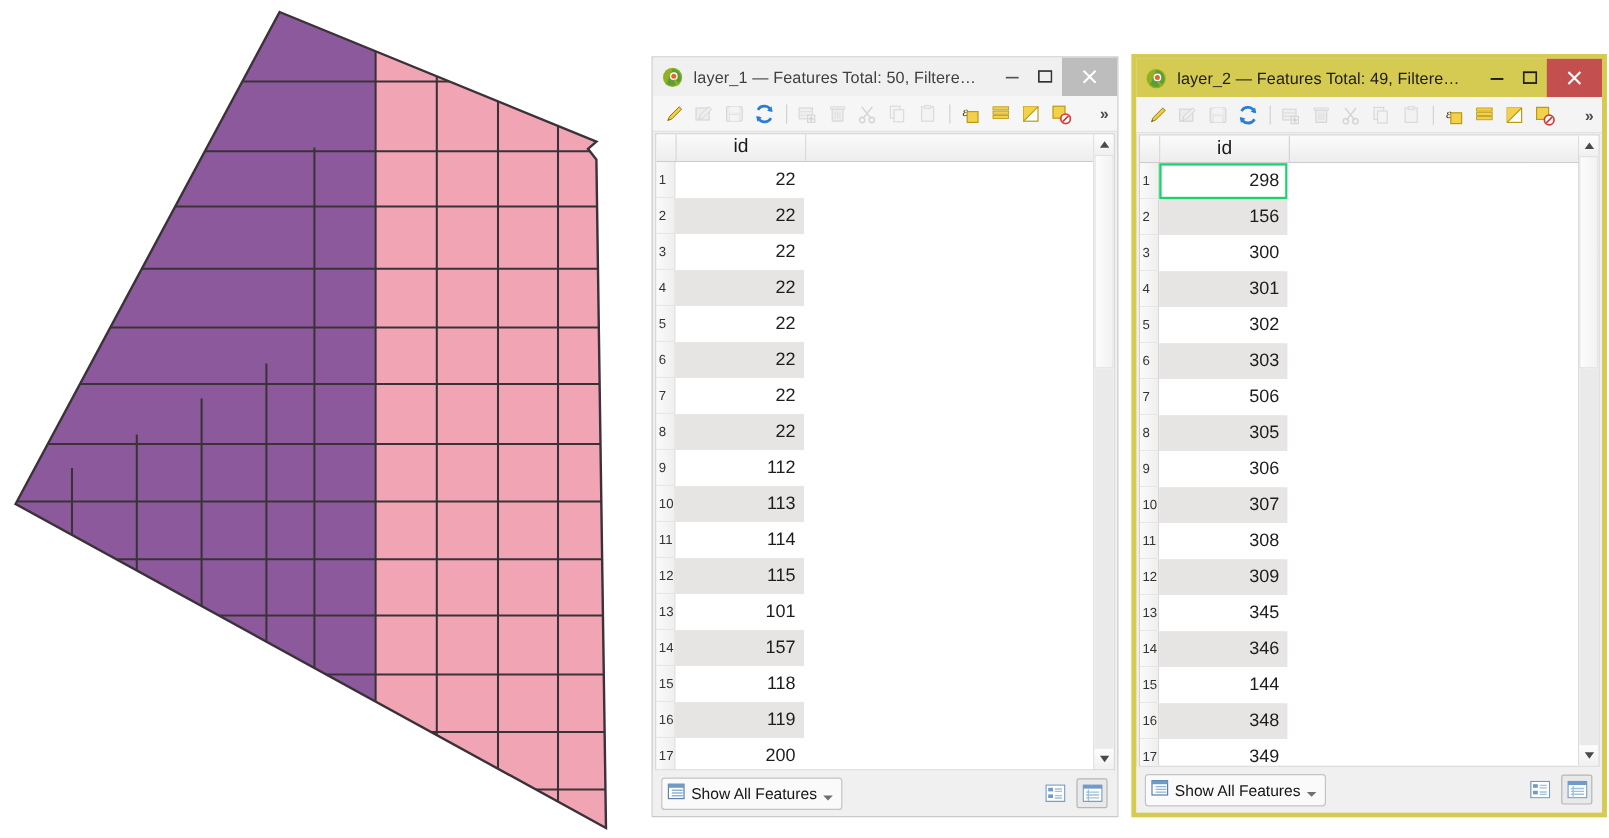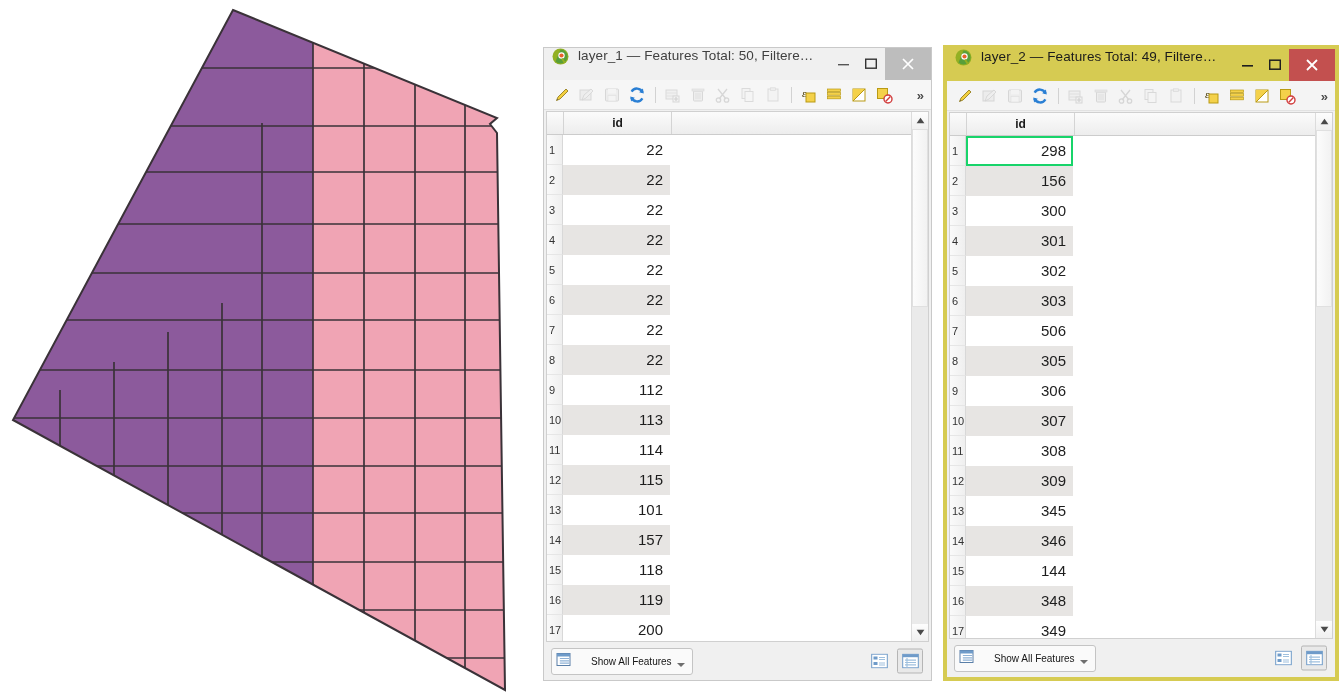--- a/index.html
+++ b/index.html
@@ -38,21 +38,21 @@
   .win-inner{
     position:absolute;inset:0;
     display:flex;flex-direction:column;
     background:#f0f0f0;
   }
   .atwin.active .win-inner{background:#f0f0f0;}
 
   
   .titlebar{
     height:32px;flex:0 0 32px;
-    display:flex;align-items:flex-start;
+    display:flex;align-items:center;
     padding-left:8px;
     background:#f0f0f0;
     position:relative;
   }
   .atwin.active .titlebar{background:#d6cb52;}
   .qgis-logo{
     width:17px;height:17px;flex:0 0 17px;margin-right:9px;
     position:relative;
   }
   .qgis-logo svg{display:block;}
@@ -123,21 +123,21 @@
   .hdr-corner{
     width:16px;flex:0 0 16px;
     background:linear-gradient(#fbfbfb,#ededed);
     border-right:1px solid #d4d4d4;
   }
   .hdr-id{
     width:107px;flex:0 0 107px;
     background:linear-gradient(#fbfbfb,#ededed);
     border-right:1px solid #d4d4d4;
     display:flex;align-items:center;justify-content:center;
-    font-size:12px;color:#1a1a1a;font-weight:bold;
+    font-size:16px;color:#1a1a1a;
   }
   .hdr-rest{
     flex:1 1 auto;
     background:linear-gradient(#fbfbfb,#ededed);
   }
   .rows{position:relative;}
   .row{display:flex;height:30px;}
   .rowno{
     width:16px;flex:0 0 16px;
     background:linear-gradient(90deg,#fafafa,#efefef);
@@ -198,21 +198,21 @@
   }
   .safbtn{
     display:flex;align-items:center;
     height:25px;
     background:#fafafa;
     border:1px solid #c4c4c4;
     border-radius:3px;
     padding:0 4px 0 4px;
     cursor:default;
   }
-  .safbtn .lbl{font-size:10px;color:#151515;margin:0 5px 0 20px;}
+  .safbtn .lbl{font-size:13px;color:#151515;margin:0 5px 0 5px;}
   .safbtn .ddarrow{
     width:0;height:0;
     border-left:4px solid transparent;
     border-right:4px solid transparent;
     border-top:4px solid #6f6f6f;
     margin-top:7px;margin-right:3px;
   }
   .viewbtns{
     position:absolute;right:8px;top:50%;transform:translateY(-50%);
     display:flex;gap:5px;

